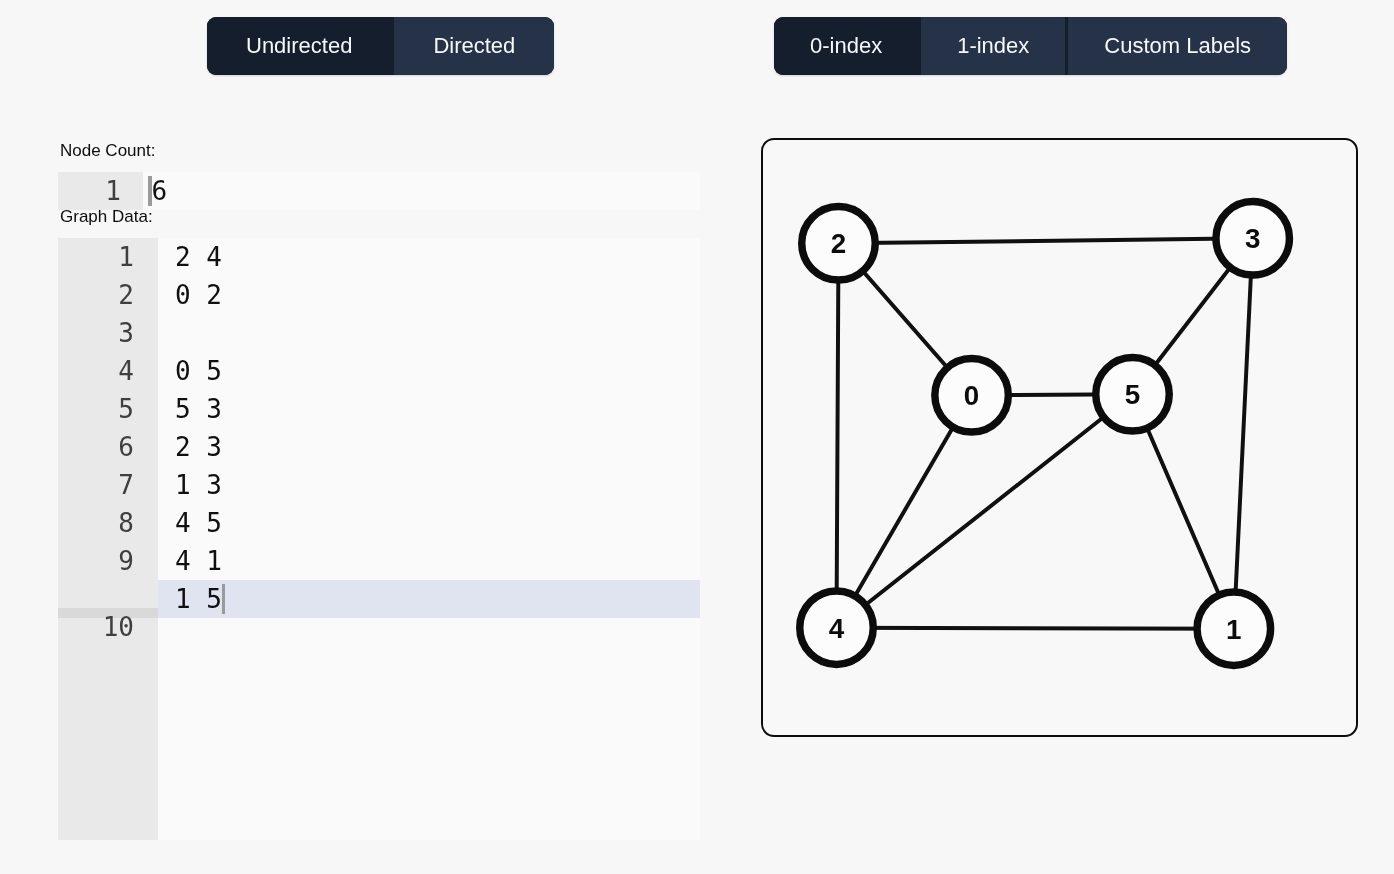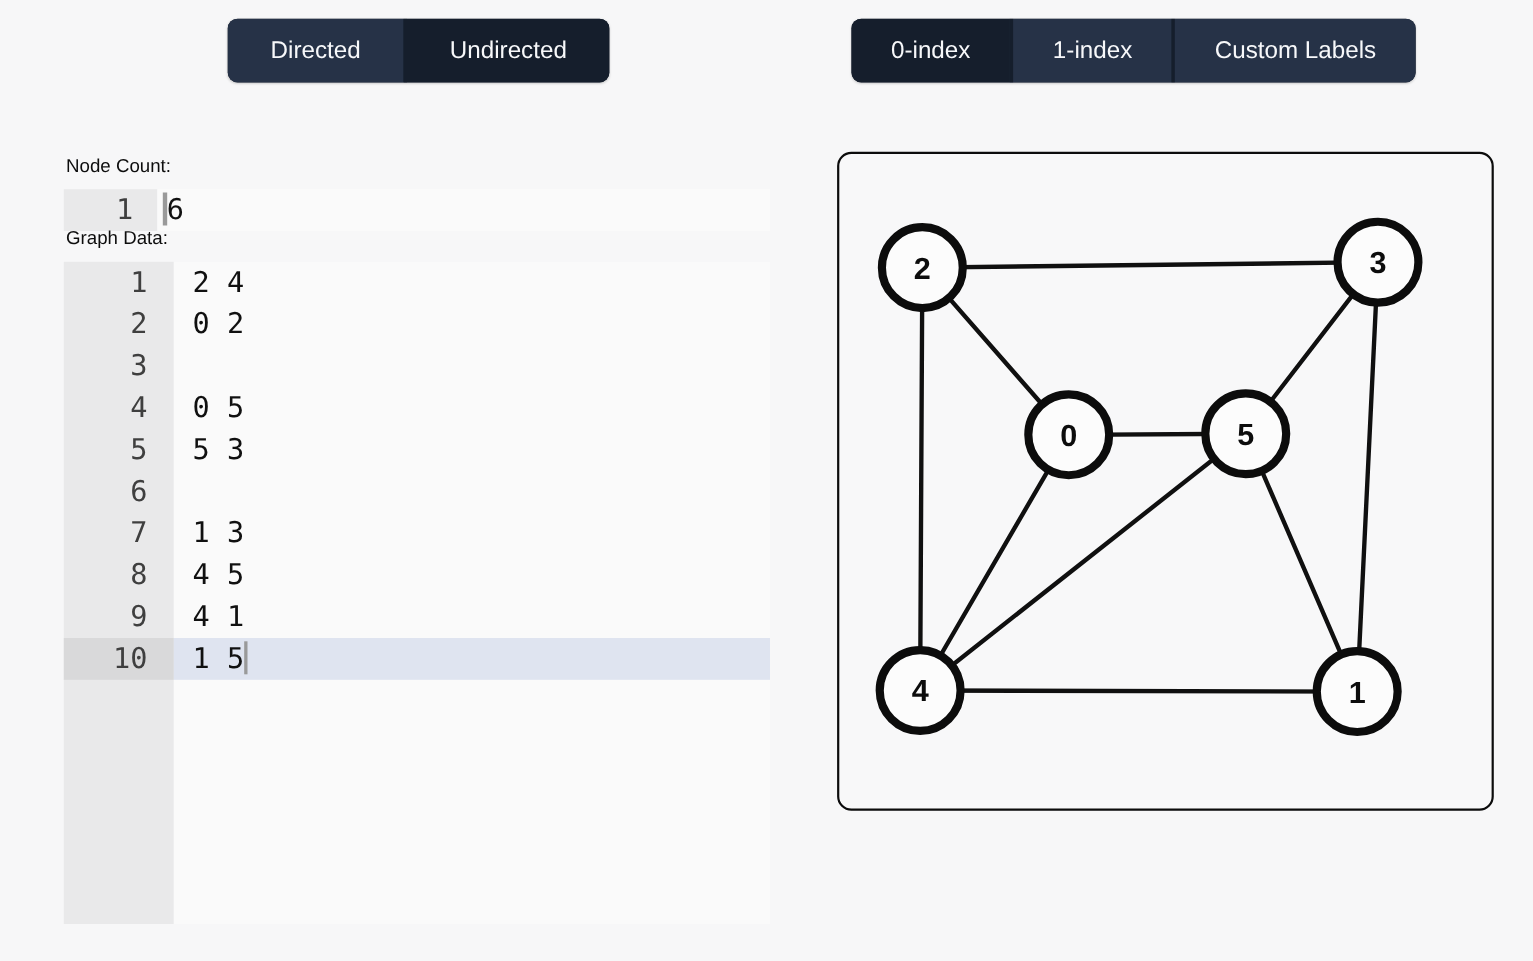--- a/index.html
+++ b/index.html
@@ -51,21 +51,21 @@
   .rows { position:relative; }
   .ed-row { display:flex; height:38px; line-height:38px;
             font-family:"DejaVu Sans Mono", monospace; font-size:26px; }
   .ed-row .num {
     text-align:right; color:#3f3f3f; flex:none;
   }
   #node-count-editor .num { width:85px; padding-right:22px; }
   #graph-data-editor .num { width:100px; padding-right:24px; }
   .ed-row .code { flex:1; color:#101010; padding-left:17px; white-space:pre; }
   #node-count-editor .code { padding-left:5px; }
-  .ed-row.active .num  { background:#d9d9da; }
+  .ed-row.active .num  { background:#d9d9da;margin-top:28px; }
   .ed-row.active .code { background:#dfe4f0; }
   .cursor {
     display:inline-block; width:3.5px; height:30px;
     background:#9a9a9a; vertical-align:middle;
     transform:translateY(-2px);
   }
 
   
   #graph-panel {
     position:absolute; left:761px; top:138px;
@@ -77,22 +77,22 @@
   .node-label {
     font-family:"Liberation Sans", sans-serif;
     font-weight:bold; font-size:28px; fill:#0c0c0c;
     pointer-events:none;
   }
 </style>
 </head>
 <body>
 
 <div class="toggle-group" id="direction-toggle">
+    <div class="toggle-opt selected">Undirected</div>
     <div class="toggle-opt">Directed</div>
-    <div class="toggle-opt selected">Undirected</div>
   </div>
 
 <div class="toggle-group" id="indexing-toggle">
     <div class="toggle-opt selected">0-index</div>
     <div class="toggle-opt">1-index</div>
     <div class="toggle-opt">Custom Labels</div>
   </div>
 
 <div class="ed-label" id="node-count-label">Node Count:</div>
 
@@ -127,20 +127,21 @@
       <div class="ed-row">
         <div class="num">4</div>
         <div class="code"><span>0 5</span></div>
       </div>
       <div class="ed-row">
         <div class="num">5</div>
         <div class="code"><span>5 3</span></div>
       </div>
       <div class="ed-row">
         <div class="num">6</div>
+        <div class="code"><span>2 3</span></div>
       </div>
       <div class="ed-row">
         <div class="num">7</div>
         <div class="code"><span>1 3</span></div>
       </div>
       <div class="ed-row">
         <div class="num">8</div>
         <div class="code"><span>4 5</span></div>
       </div>
       <div class="ed-row">

